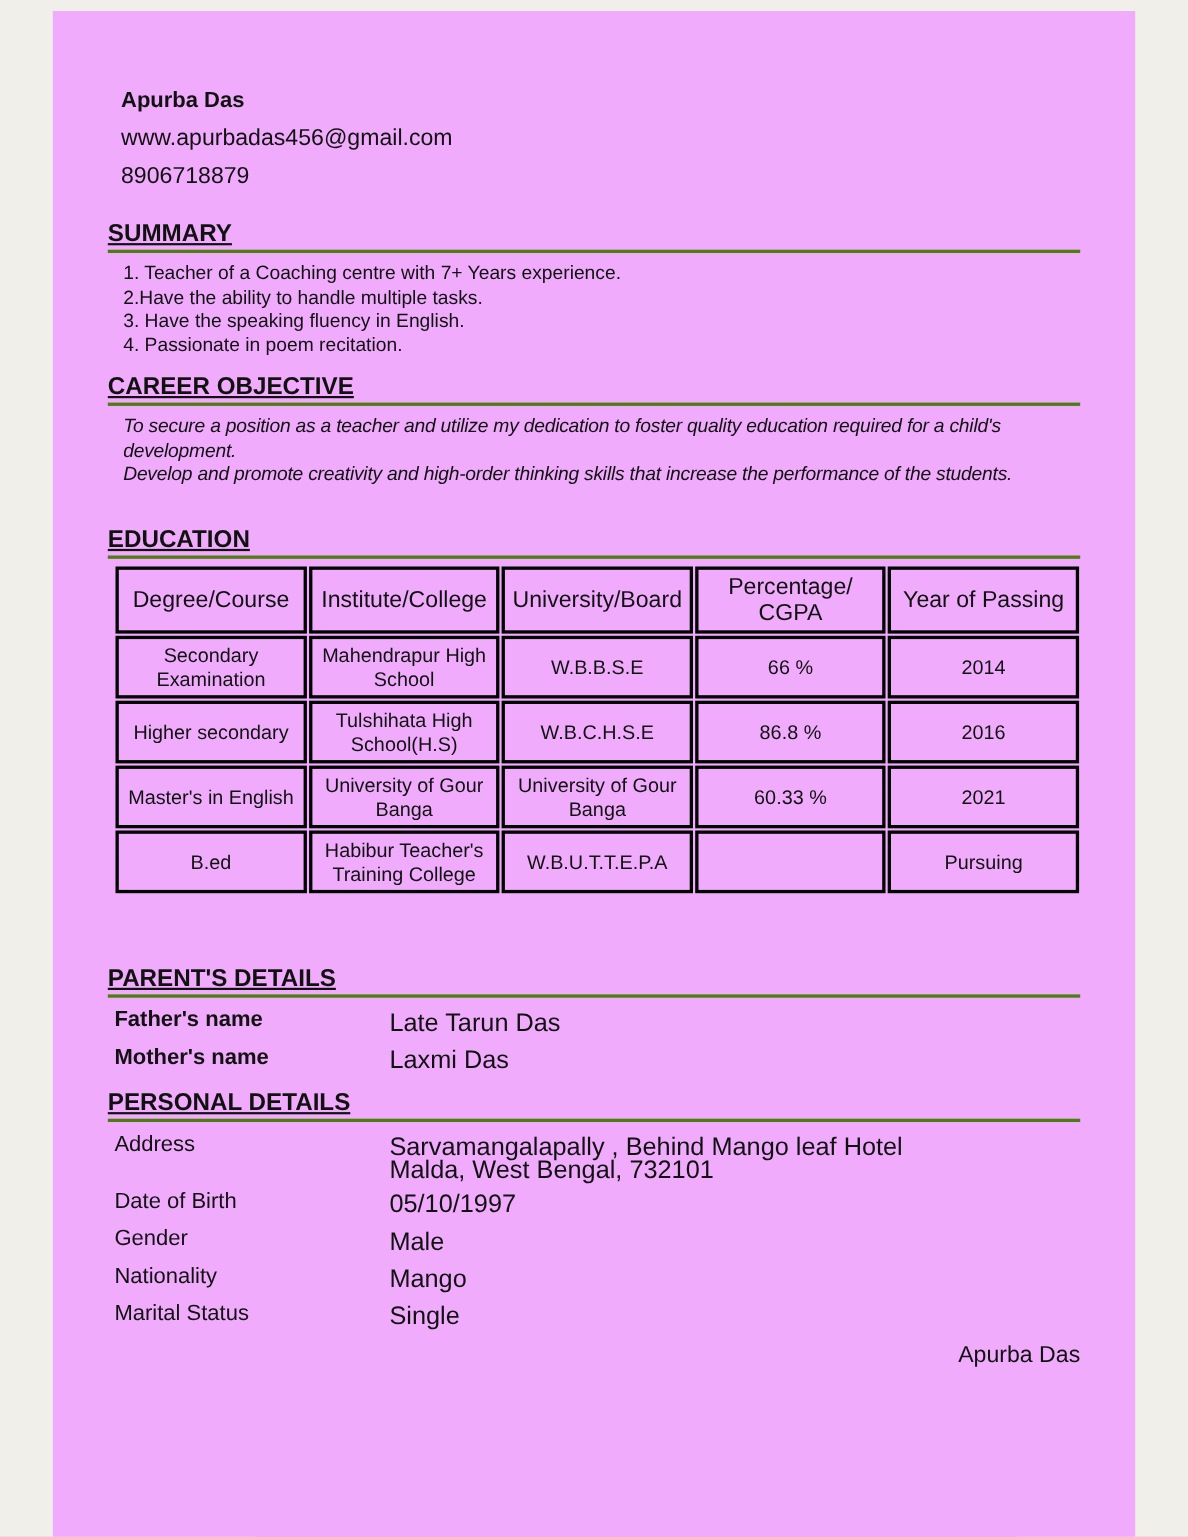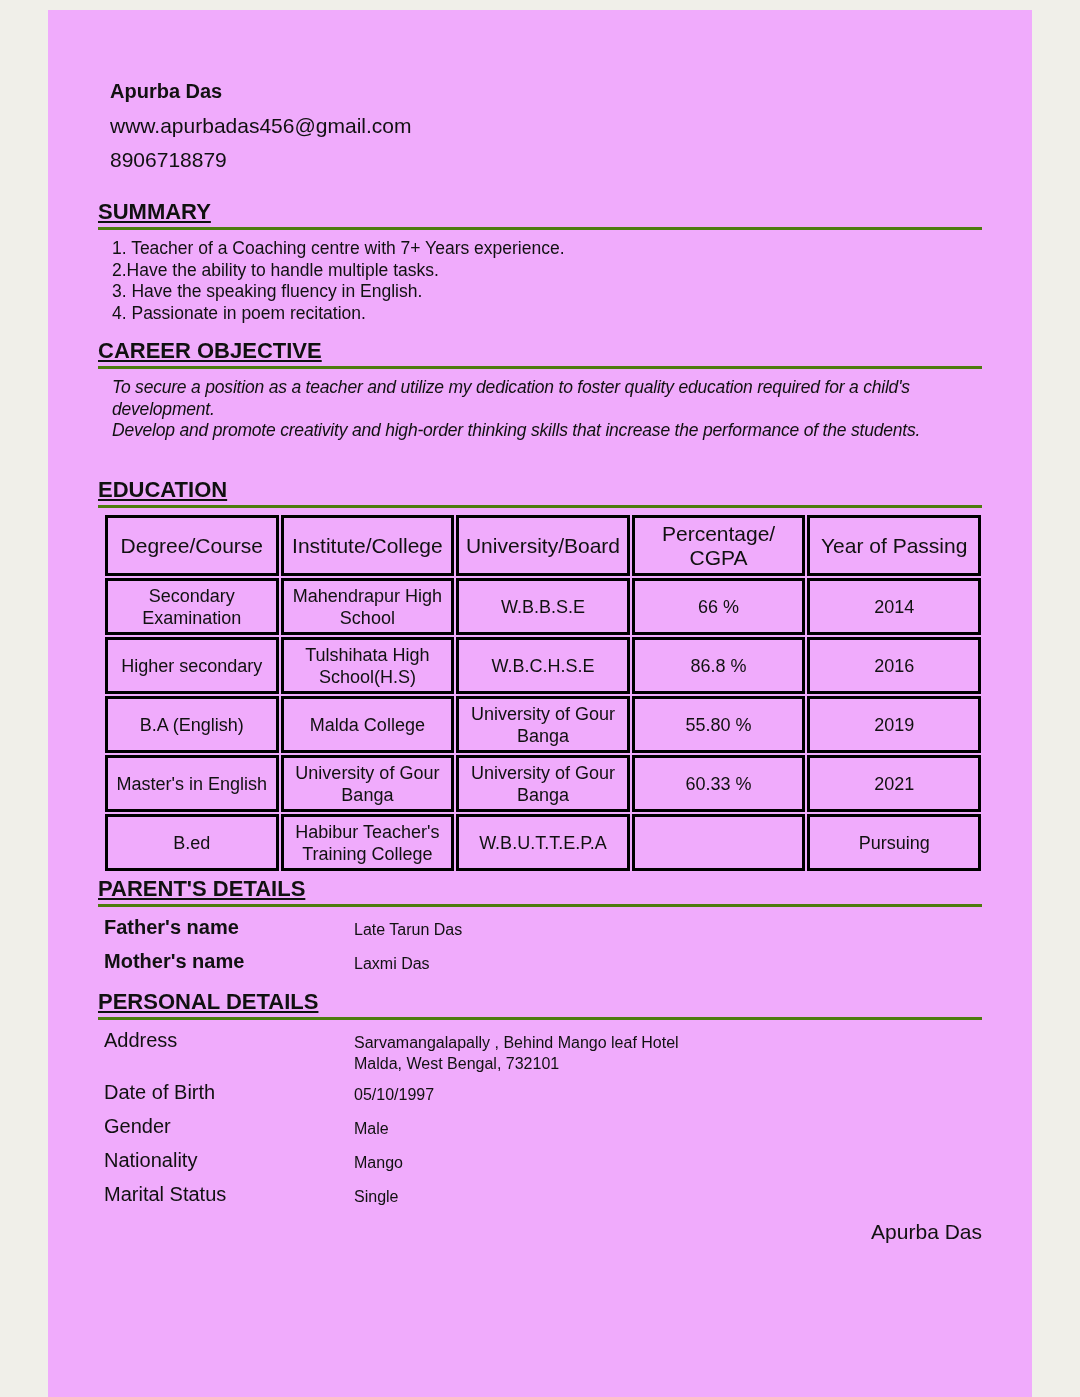--- a/index.html
+++ b/index.html
@@ -39,21 +39,21 @@
     border: 3px solid #000;
     text-align: center; vertical-align: middle;
     font-size: 18px; line-height: 22px; font-weight: normal;
     padding: 0 4px;
     height: 51px;
   }
   table.edu th { font-size: 21px; height: 55px; line-height: 24px; }
 
   .kv { position: absolute; left: 56px; font-size: 20px; }
   .kv.bold { font-weight: bold; }
-  .val { position: absolute; left: 306px; font-size: 16px; line-height: 21px; }
+  .val { position: absolute; left: 306px; font-size: 23px; line-height: 21px; }
   .signature { right: 50px; top: 1210px; font-size: 21px; }
 </style>
 </head>
 <body>
 
 <div class="page">
 
   <div class="abs name">Apurba Das</div>
   <div class="abs email">www.apurbadas456@gmail.com</div>
   <div class="abs phone">8906718879</div>
@@ -92,27 +92,20 @@
         <td>2014</td>
       </tr>
       <tr>
         <td>Higher secondary</td>
         <td>Tulshihata High School(H.S)</td>
         <td>W.B.C.H.S.E</td>
         <td>86.8 %</td>
         <td>2016</td>
       </tr>
       <tr>
-        <td>B.A (English)</td>
-        <td>Malda College</td>
-        <td>University of Gour Banga</td>
-        <td>55.80 %</td>
-        <td>2019</td>
-      </tr>
-      <tr>
         <td>Master's in English</td>
         <td>University of Gour Banga</td>
         <td>University of Gour Banga</td>
         <td>60.33 %</td>
         <td>2021</td>
       </tr>
       <tr>
         <td>B.ed</td>
         <td>Habibur Teacher's Training College</td>
         <td>W.B.U.T.T.E.P.A</td>

